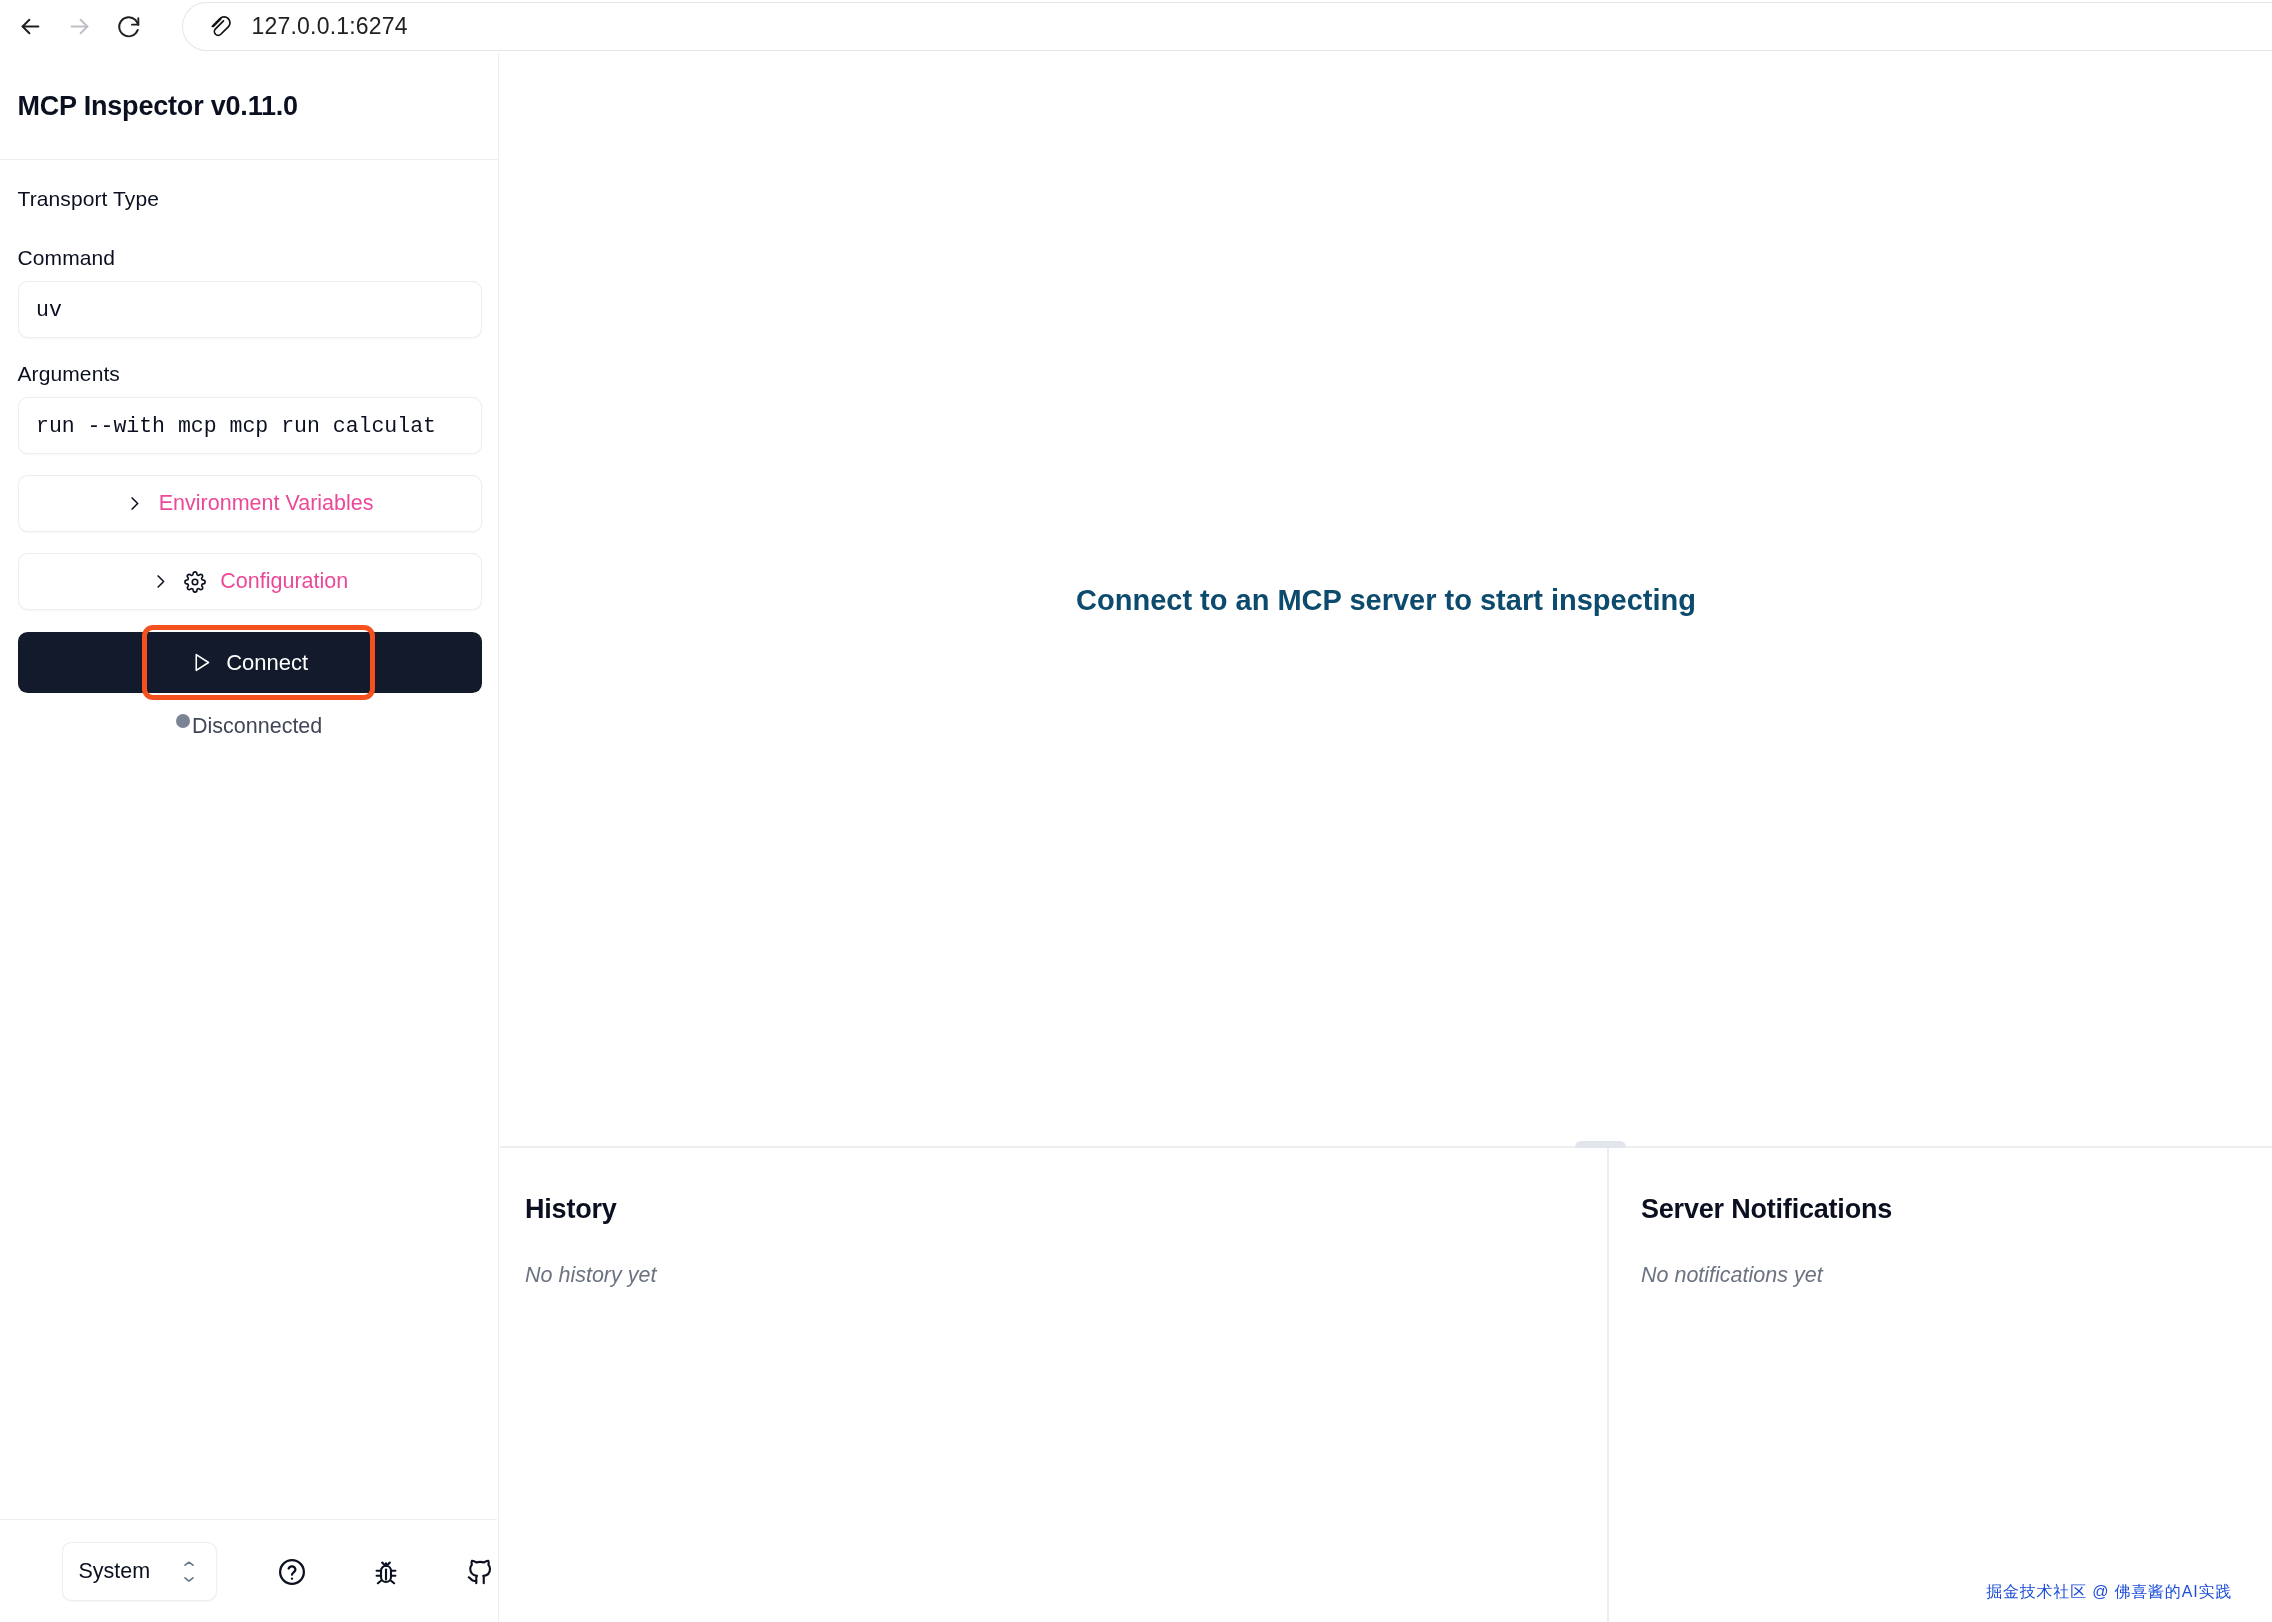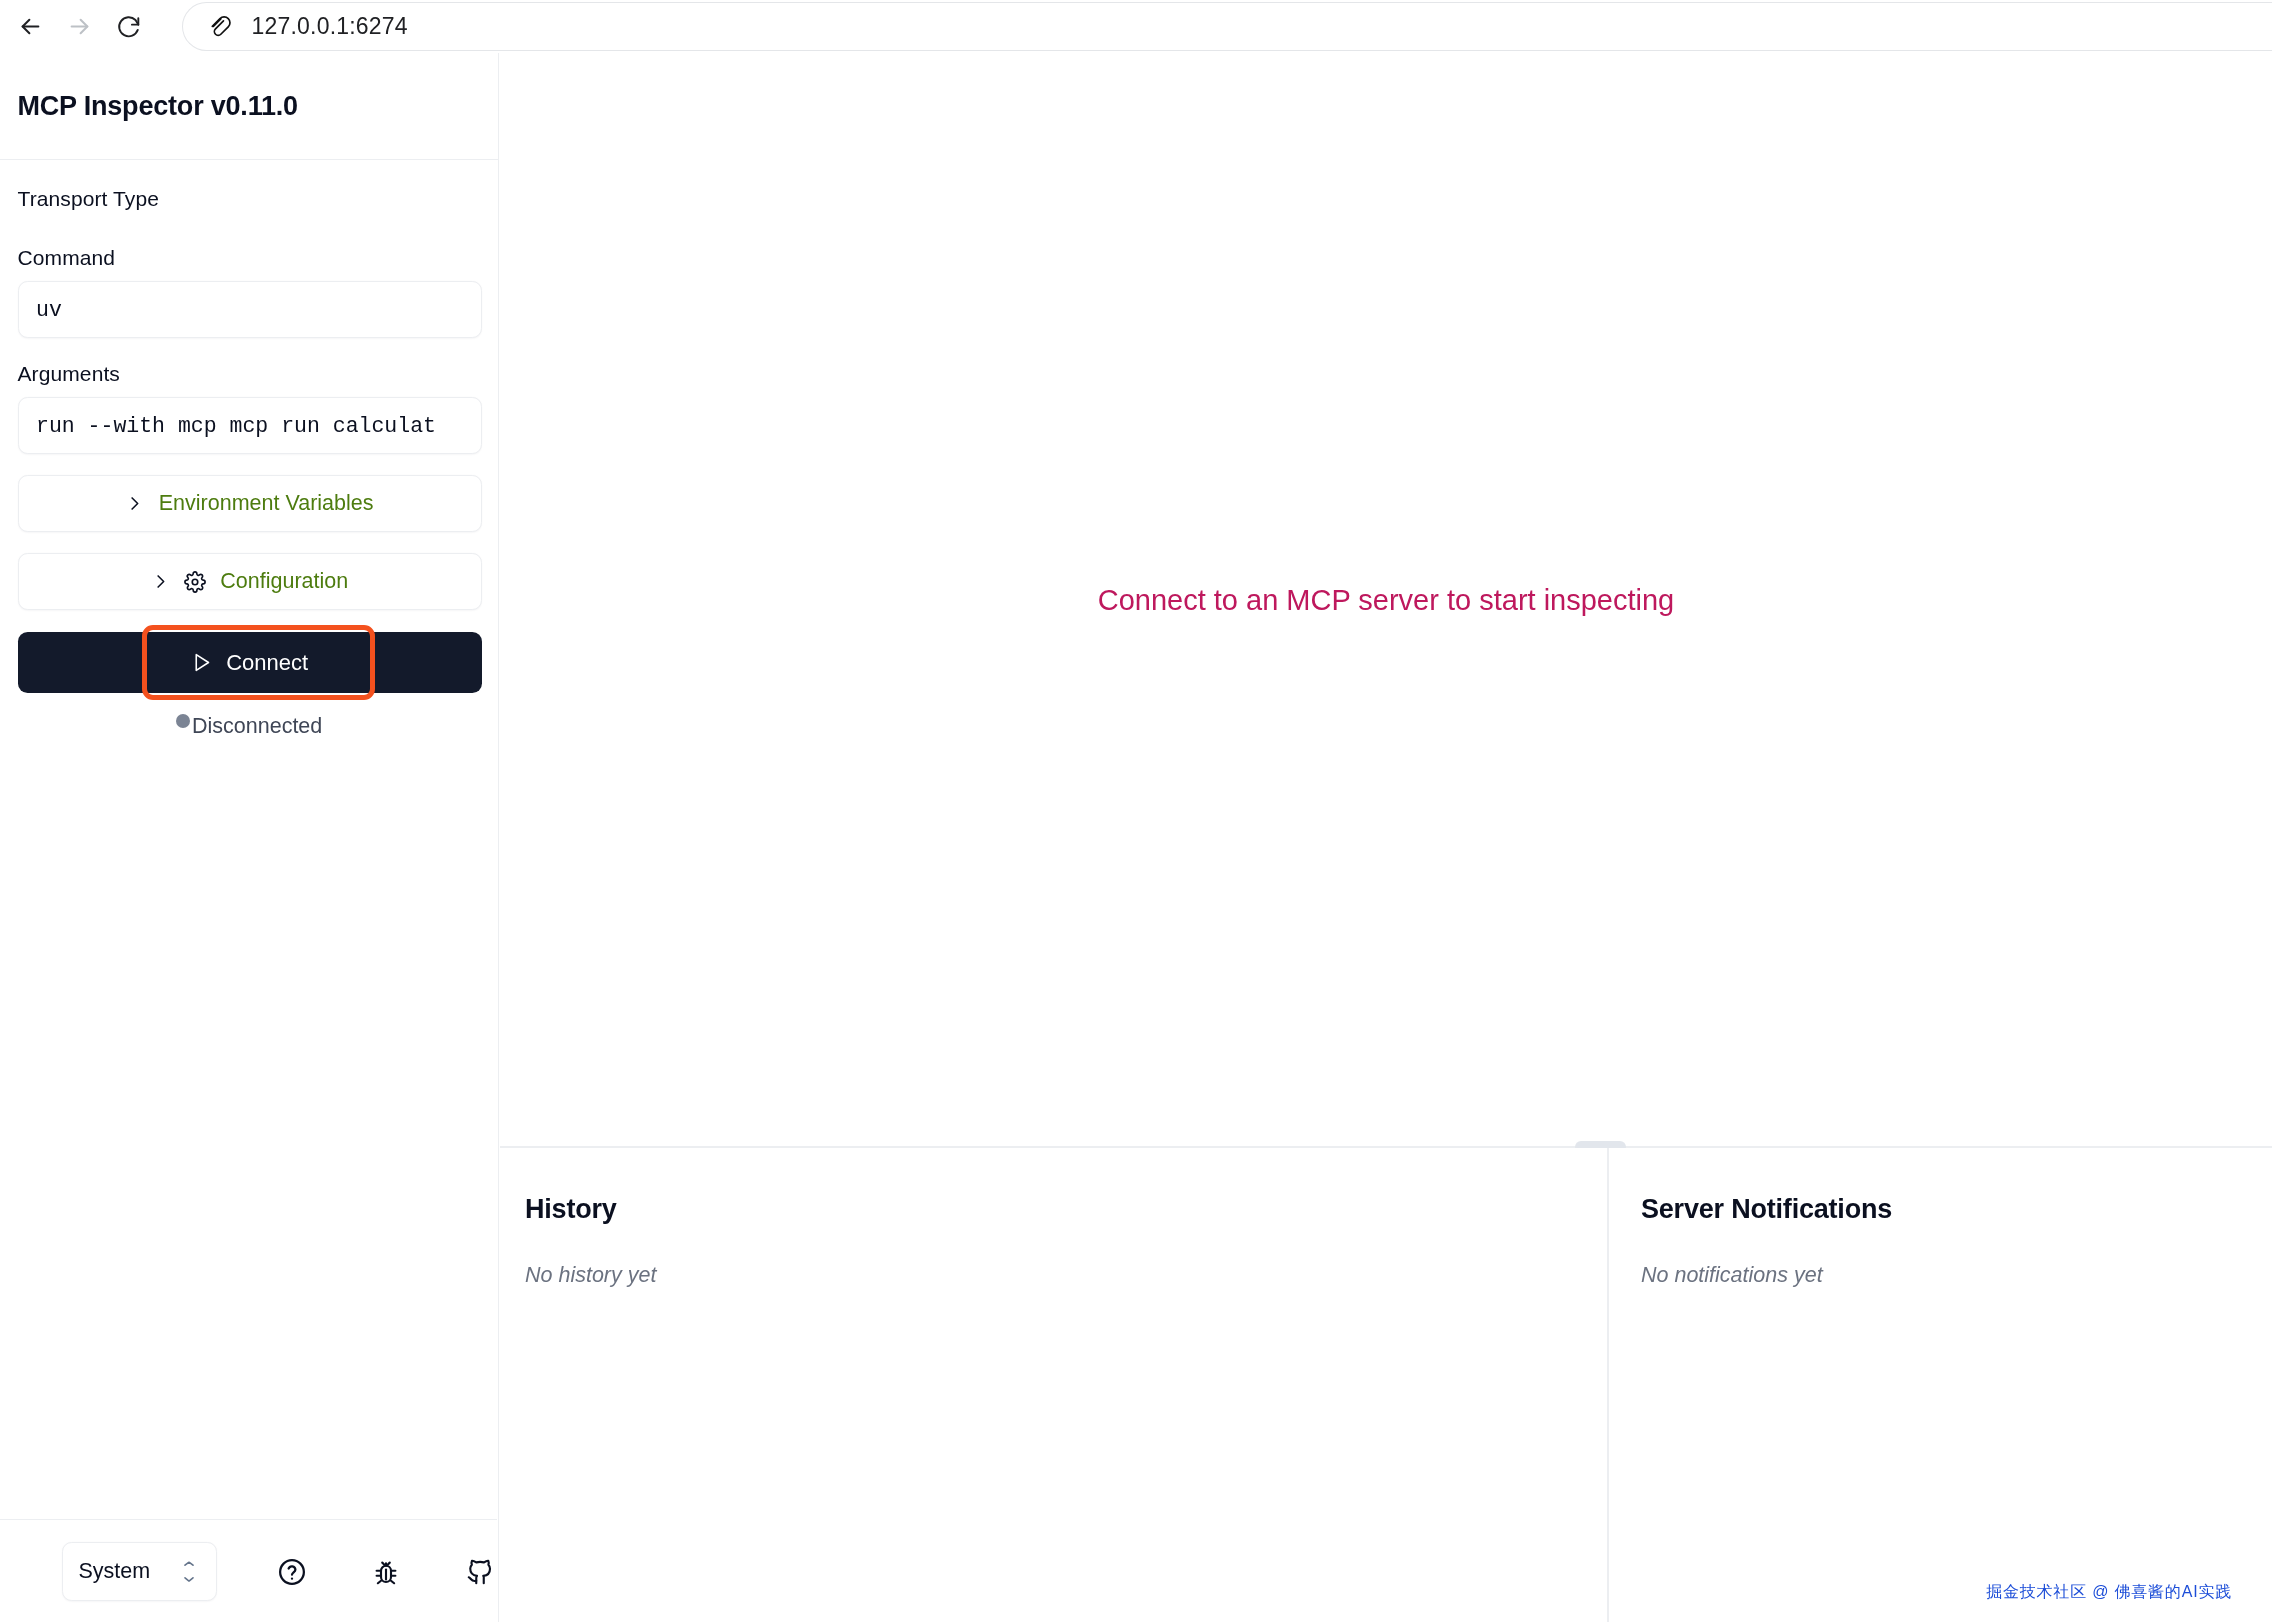--- a/index.html
+++ b/index.html
@@ -67,21 +67,21 @@
     font-size:21.5px; color:#0b1020;
     font-family:"Liberation Mono", "DejaVu Sans Mono", monospace;
     white-space:nowrap; overflow:hidden;
   }
 
   .collapse-btn {
     width:464px; height:57px; border:1.6px solid #eceef1; border-radius:9.6px;
     background:#fff; display:flex; align-items:center; justify-content:center; gap:14.3px;
     margin-top:21px; box-shadow:0 0.8px 1.6px rgba(16,24,40,0.04);
   }
-  .collapse-btn .label { font-size:21.5px; color:#4d7c0f; font-weight:400; }
+  .collapse-btn .label { font-size:21.5px; color:#ec4899; font-weight:400; }
   .chev { color:#0b1020; display:flex; align-items:center; }
 
   .connect-wrap { position:relative; margin-top:22px; }
   .connect-btn {
     width:464px; height:61px; border-radius:9.6px; background:#131a2b;
     display:flex; align-items:center; justify-content:center; gap:14.3px;
   }
   .connect-btn .label { font-size:22px; color:#ffffff; font-weight:400; }
   .play { color:#ffffff; display:flex; }
   .highlight-box {
@@ -108,21 +108,21 @@
   }
   .theme-select .select-value { font-size:21.5px; }
   .footer-icons { display:flex; align-items:center; gap:59px; margin-left:57px; }
   .footer-icon { width:35px; height:35px; display:flex; align-items:center; justify-content:center; color:#0b1020; }
 
   
   .main {
     position:absolute; left:500px; top:53px; width:1772px; height:1095px;
     background:#fff; display:flex; align-items:center; justify-content:center;
   }
-  .empty-msg { font-size:29px; color:#be185d; font-weight:400; }
+  .empty-msg { font-size:29px; color:#0c4a6e; font-weight:700; }
 
   .hdivider {
     position:absolute; left:500px; top:1146px; width:1772px; height:2.4px; background:#eceef1;
   }
   .drag-handle {
     position:absolute; left:1575px; top:1141px; width:51px; height:12px;
     background:#e2e6ec; border-radius:6.4px;
   }
 
   .bottom { position:absolute; left:500px; top:1148px; width:1772px; height:474px; background:#fff; }

